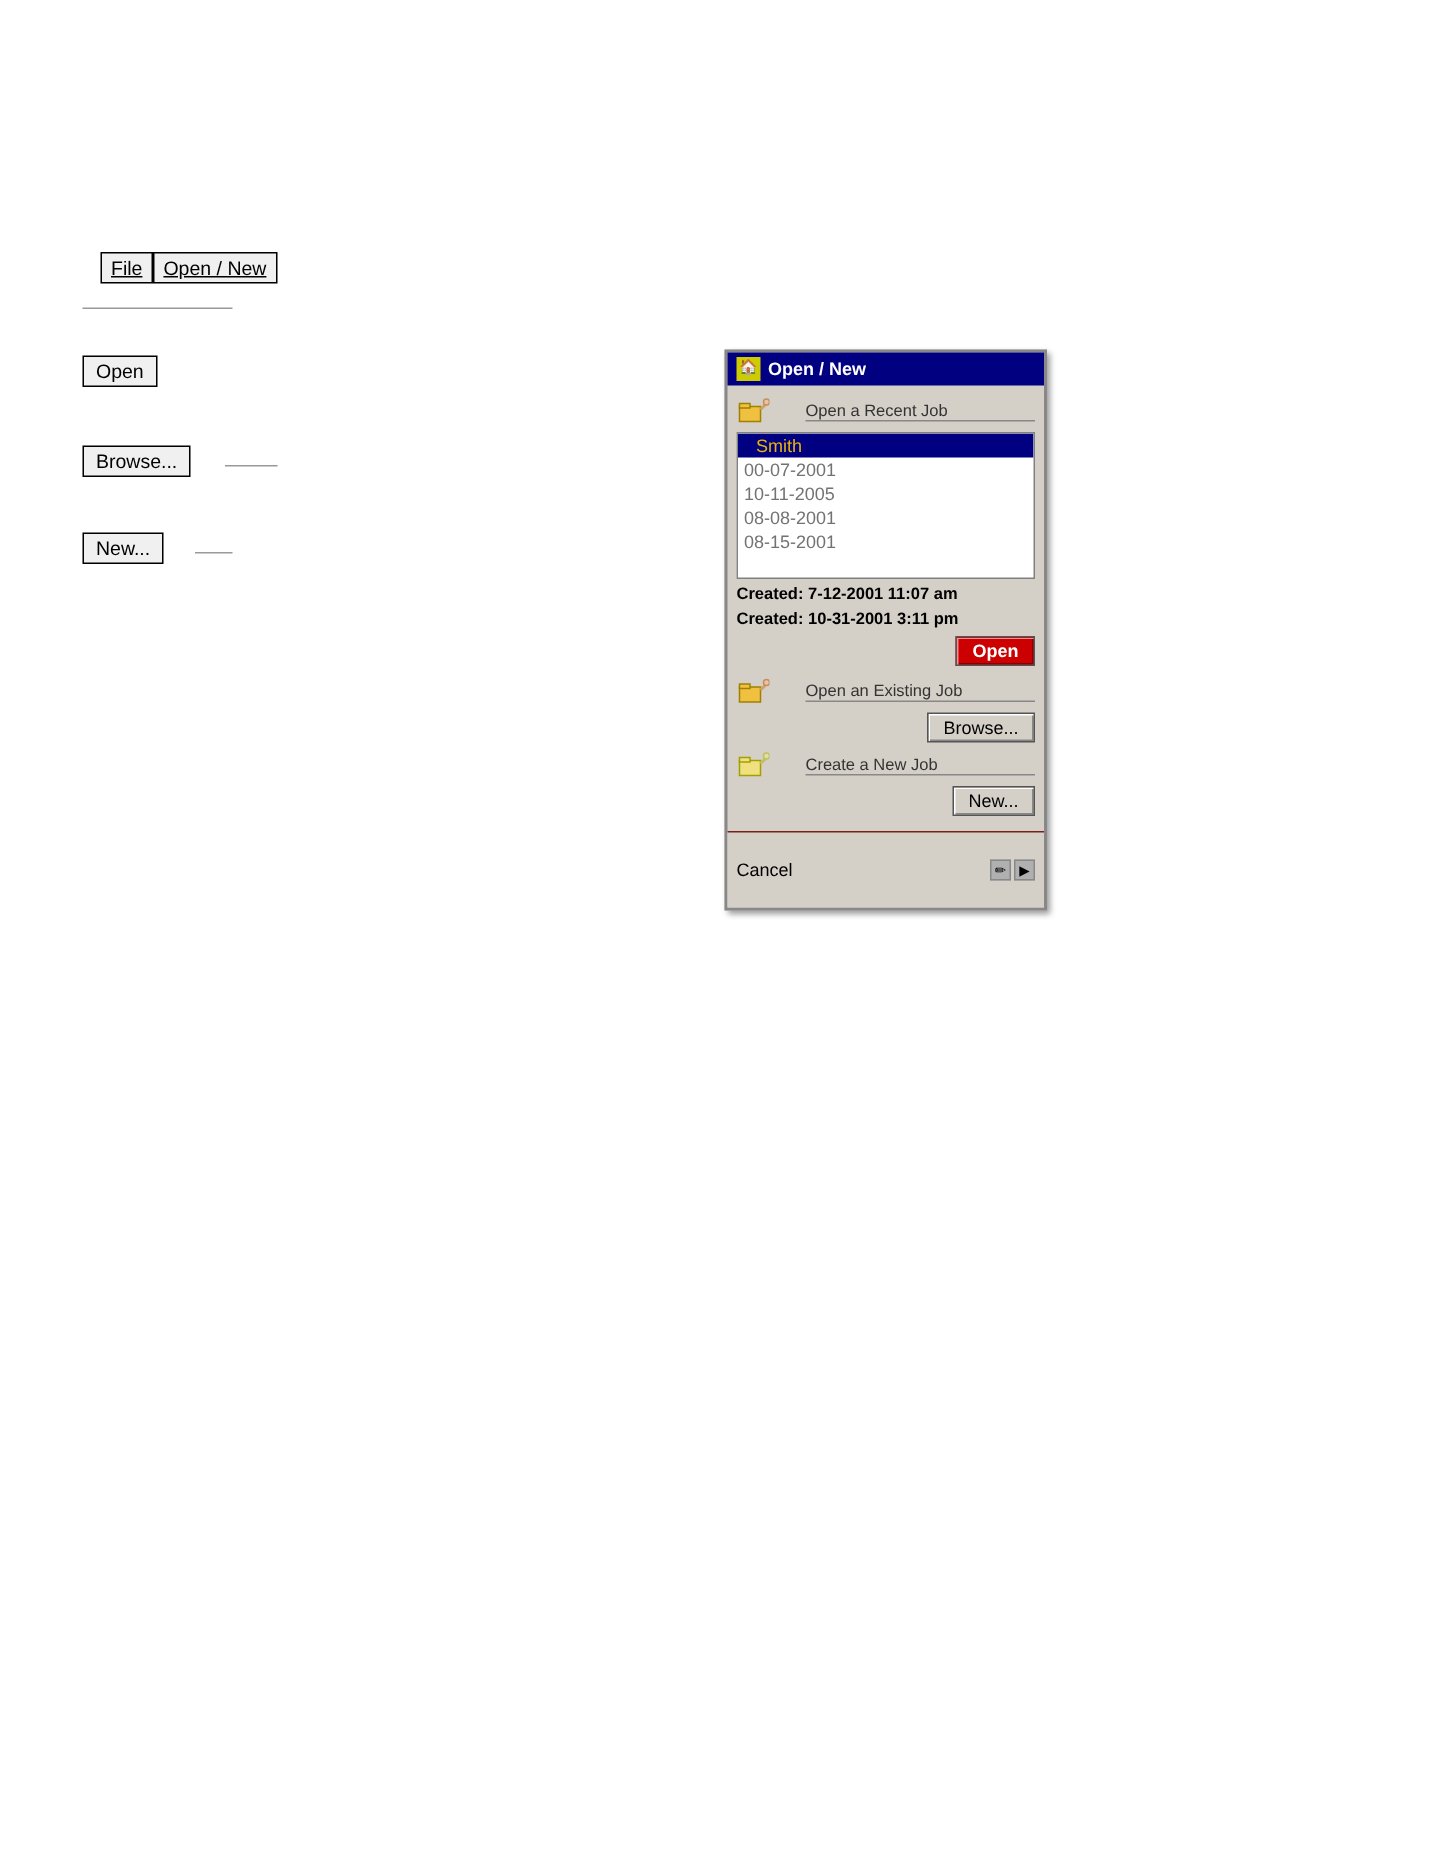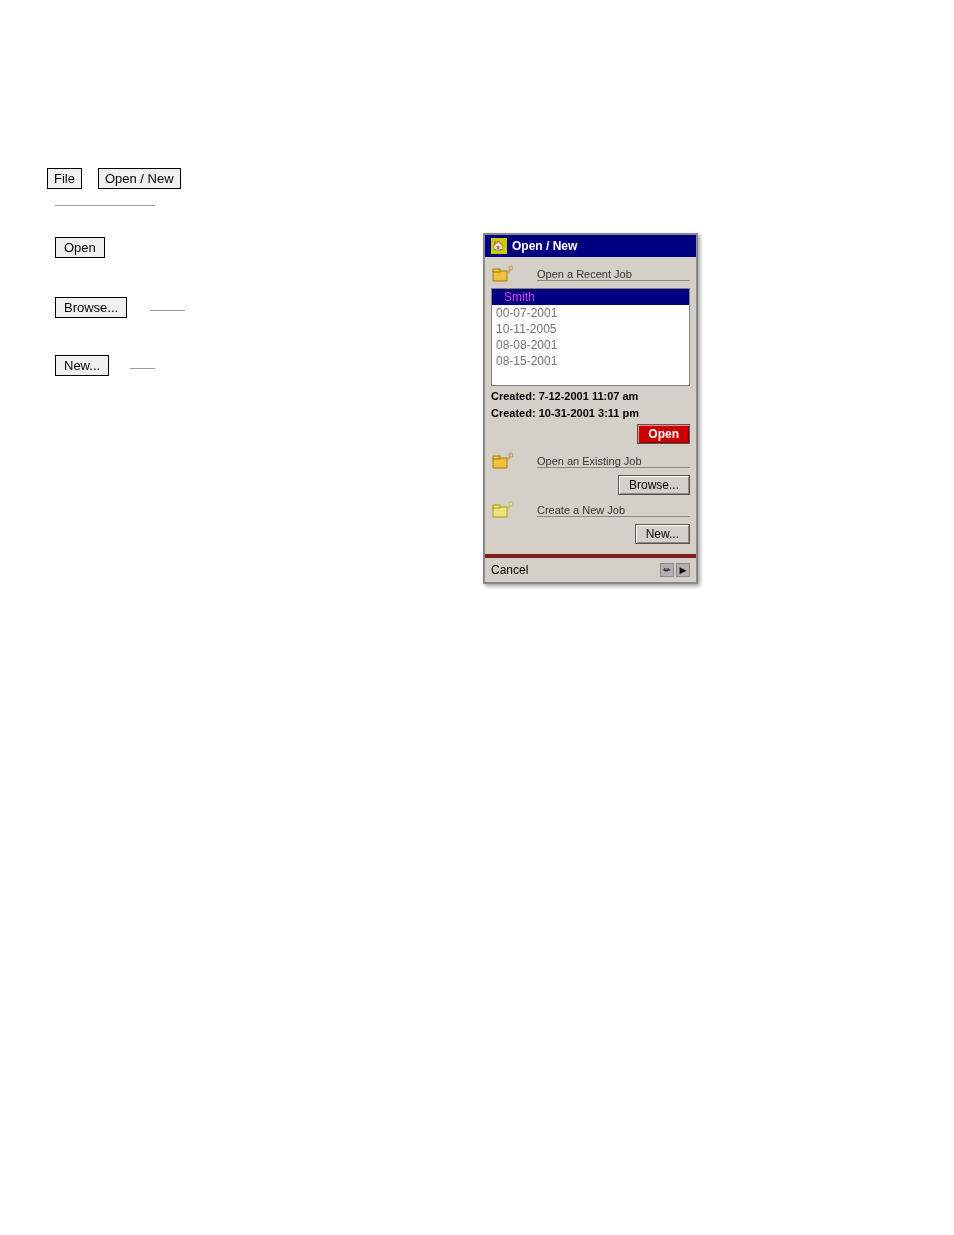--- a/index.html
+++ b/index.html
@@ -9,24 +9,25 @@
       font-size: 13px;
       width: 954px;
       min-height: 1235px;
       position: relative;
     }
 
     
     .menu-bar {
       position: absolute;
       top: 168px;
-      left: 47px;
-      display: flex;
-      gap: 16px;
-      align-items: center;
+      left: 67px;
+      display: flex;
+      gap: 0;
+      align-items: center;
+      text-decoration: underline;
     }
     .menu-item {
       border: 1px solid #000;
       padding: 2px 6px;
       font-size: 13px;
       background: #f0f0f0;
       cursor: pointer;
     }
 
     
@@ -135,21 +136,21 @@
       overflow-y: auto;
     }
     .recent-item {
       padding: 1px 4px;
       font-size: 12px;
       cursor: pointer;
       color: #737373;
     }
     .recent-item.selected {
       background: #000080;
-      color: #d946ef;
+      color: #eab308;
       padding-left: 12px;
     }
 
     .meta-info {
       font-size: 11px;
       margin-bottom: 5px;
       color: #000;
     }
     .meta-info span {
       font-weight: bold;
@@ -186,26 +187,26 @@
       margin-top: 3px;
     }
 
     
     .new-section {
       margin-bottom: 4px;
     }
 
     
     .dialog-footer {
-      border-top: 4px solid #7f1d1d;
+      border-top: 1px solid #7f1d1d;
       background: #d4d0c8;
       display: flex;
       align-items: center;
       justify-content: space-between;
-      padding: 5px 6px;
+      padding: 18px 6px;
       font-size: 12px;
     }
     .cancel-btn {
       cursor: pointer;
       color: #000;
       font-size: 12px;
       background: none;
       border: none;
     }
     .footer-icons {

